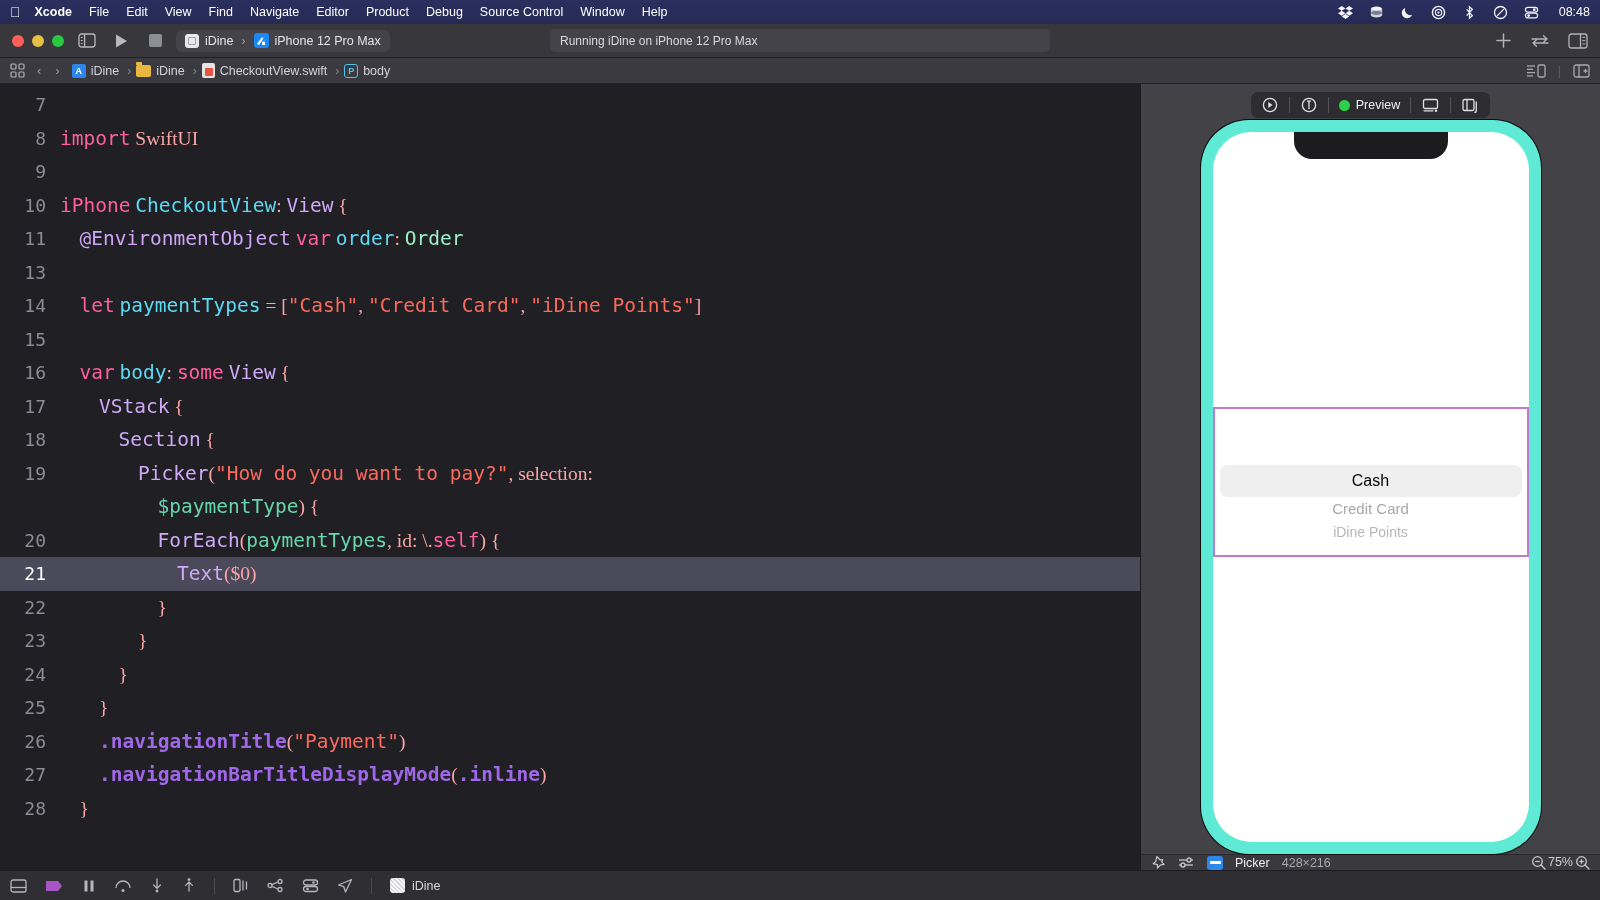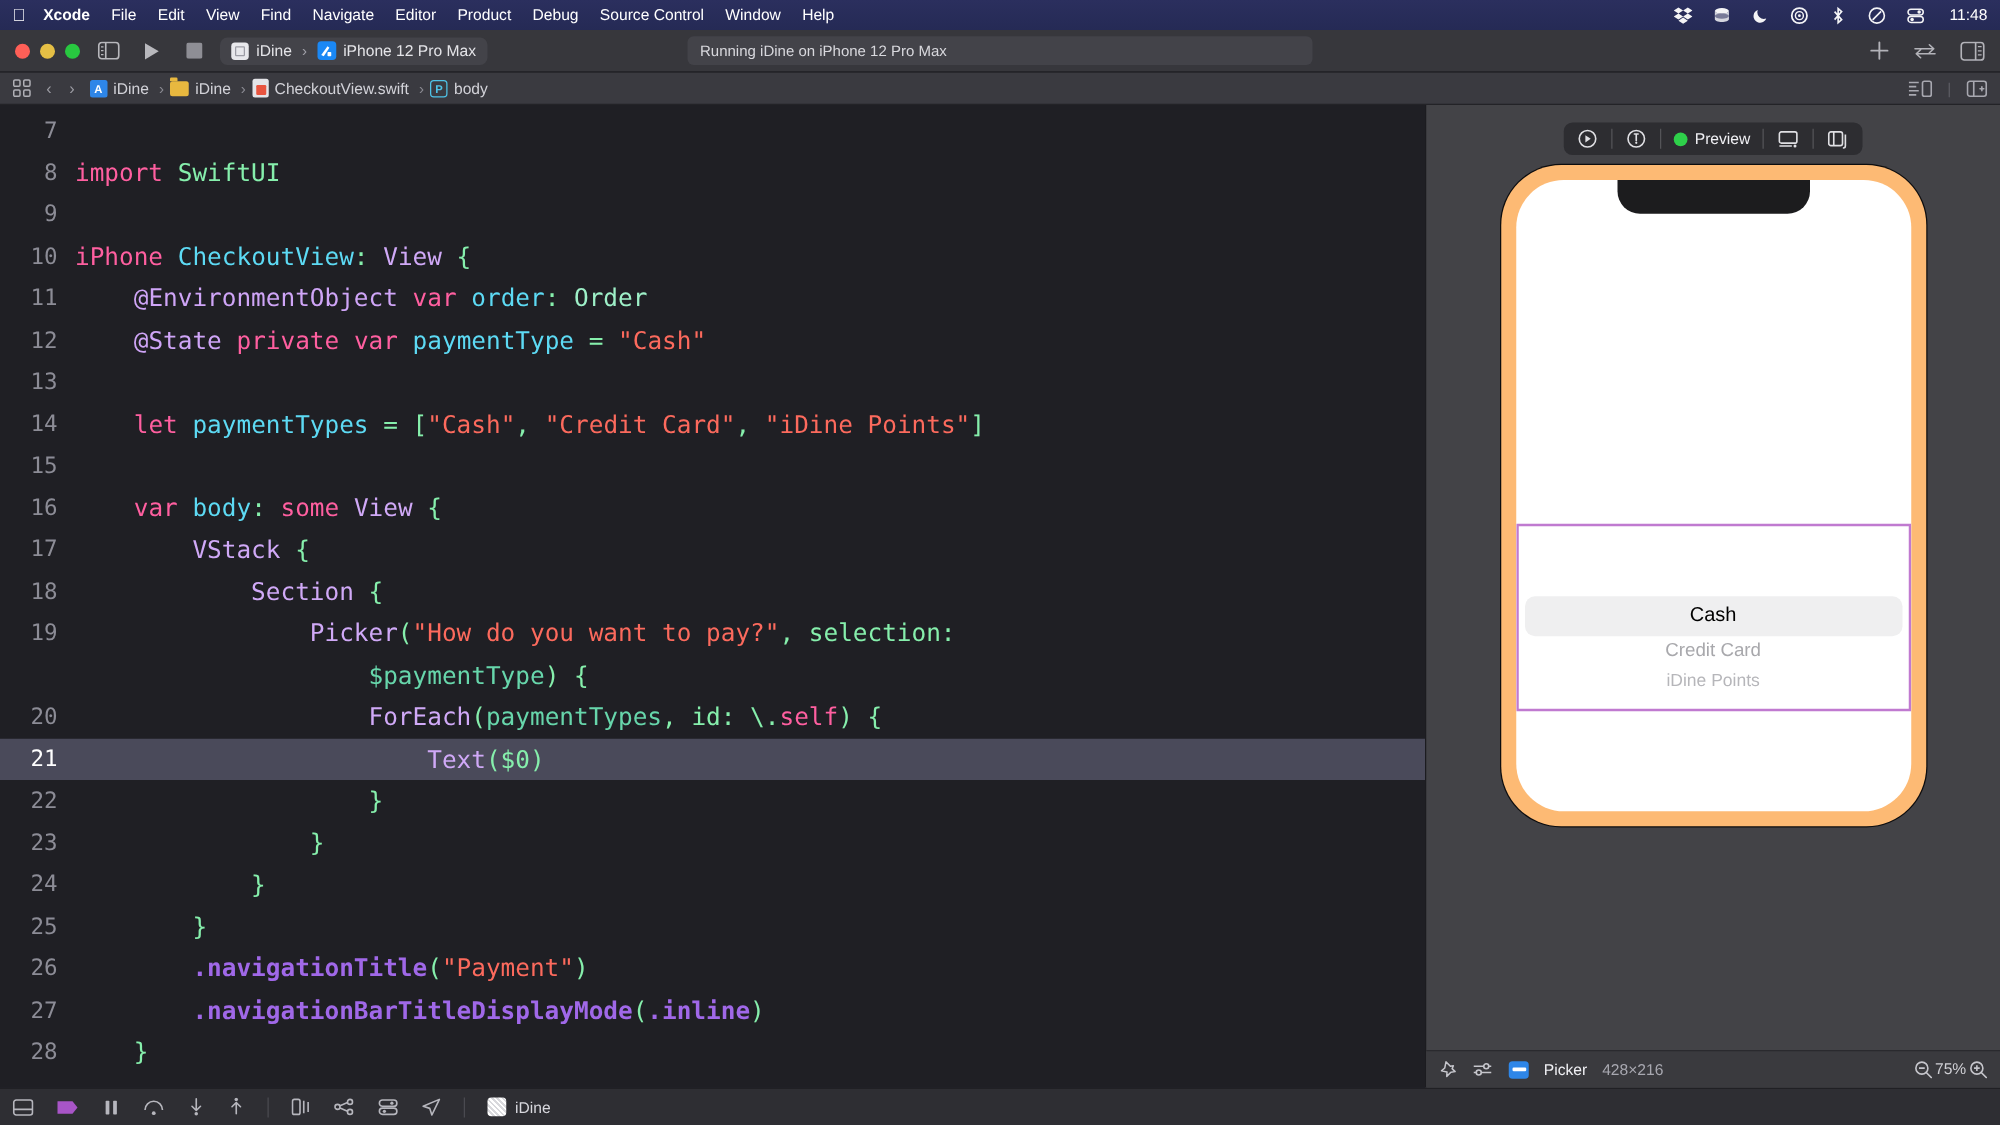--- a/index.html
+++ b/index.html
@@ -141,21 +141,21 @@
   
   .kw   { color: #ff5fa0; }   
   .typ  { color: #5ddaf4; }   
   .prop { color: #5ddaf4; }   
   .attr { color: #cfa5f7; }   
   .sys  { color: #d0a9f7; }   
   .mod  { color: #a068e8; font-weight: bold; }   
   .str  { color: #fc6a5d; }   
   .othp { color: #67d6ab; }   
   .grn  { color: #9ef0c8; }   
-  .pl   { color: #86efac; }   
+  .pl   { color: #fca5a5; font-family: Liberation Serif, serif; }   
 
   
   .canvas {
     flex: 1;
     background: #434347;
     display: flex;
     flex-direction: column;
     position: relative;
     border-left: 1px solid #1c1c20;
   }
@@ -173,22 +173,22 @@
     display: flex; align-items: center; justify-content: center;
     height: 22px; padding: 0 7px;
     color: #e0e0e4;
   }
   .ct-div { width: 1px; height: 16px; background: #545458; margin: 0 2px; }
   .preview-pill { display: flex; align-items: center; gap: 6px; padding: 0 6px; color: #f0f0f4; font-size: 12.5px; }
   .green-dot { width: 11px; height: 11px; border-radius: 50%; background: #2ed04a; }
 
   .device-wrap { flex: 1; display: flex; align-items: flex-start; justify-content: center; padding-top: 2px; }
   .device {
-    width: 340px; height: 529px;
-    background: #fdba74;
+    width: 340px; height: 734px;
+    background: #5eead4;
     border-radius: 48px;
     padding: 12px;
     position: relative;
     box-shadow: 0 0 0 1px #0c0c0e;
   }
   .screen {
     width: 100%; height: 100%;
     background: #ffffff;
     border-radius: 38px;
     overflow: hidden;
@@ -324,21 +324,21 @@
         </svg>
     </span>
     <span>
       <svg class="sicon" viewBox="0 0 16 16">
           <rect x="1.5" y="2.5" width="13" height="5" rx="2.5" fill="none" stroke="#fff" stroke-width="1.3"></rect>
           <circle cx="11" cy="5" r="1.5" fill="#fff"></circle>
           <rect x="1.5" y="8.8" width="13" height="5" rx="2.5" fill="none" stroke="#fff" stroke-width="1.3"></rect>
           <circle cx="5" cy="11.3" r="1.5" fill="#fff"></circle>
         </svg>
     </span>
-    <span class="clock">11:48</span>
+    <span class="clock">08:48</span>
   </span>
 </div>
 
 <div class="window">
 
   <div class="toolbar">
     <span class="lights">
       <span class="light r"></span>
       <span class="light y"></span>
       <span class="light g"></span>
@@ -457,21 +457,20 @@
   </div>
 
   <div class="main">
 
     <div class="editor" id="editor">
         <div class="codeline"><span class="lineno">7</span><span class="codetext"></span></div>
         <div class="codeline"><span class="lineno">8</span><span class="codetext"><span class="kw">import</span><span class="pl"> SwiftUI</span></span></div>
         <div class="codeline"><span class="lineno">9</span><span class="codetext"></span></div>
         <div class="codeline"><span class="lineno">10</span><span class="codetext"><span class="kw">iPhone</span><span class="pl"> </span><span class="typ">CheckoutView</span><span class="pl">: </span><span class="sys">View</span><span class="pl"> {</span></span></div>
         <div class="codeline"><span class="lineno">11</span><span class="codetext"><span class="pl">    </span><span class="attr">@EnvironmentObject</span><span class="pl"> </span><span class="kw">var</span><span class="pl"> </span><span class="prop">order</span><span class="pl">: </span><span class="grn">Order</span></span></div>
-        <div class="codeline"><span class="lineno">12</span><span class="codetext"><span class="pl">    </span><span class="attr">@State</span><span class="pl"> </span><span class="kw">private</span><span class="pl"> </span><span class="kw">var</span><span class="pl"> </span><span class="prop">paymentType</span><span class="pl"> = </span><span class="str">"Cash"</span></span></div>
         <div class="codeline"><span class="lineno">13</span><span class="codetext"></span></div>
         <div class="codeline"><span class="lineno">14</span><span class="codetext"><span class="pl">    </span><span class="kw">let</span><span class="pl"> </span><span class="prop">paymentTypes</span><span class="pl"> = [</span><span class="str">"Cash"</span><span class="pl">, </span><span class="str">"Credit Card"</span><span class="pl">, </span><span class="str">"iDine Points"</span><span class="pl">]</span></span></div>
         <div class="codeline"><span class="lineno">15</span><span class="codetext"></span></div>
         <div class="codeline"><span class="lineno">16</span><span class="codetext"><span class="pl">    </span><span class="kw">var</span><span class="pl"> </span><span class="prop">body</span><span class="pl">: </span><span class="kw">some</span><span class="pl"> </span><span class="sys">View</span><span class="pl"> {</span></span></div>
         <div class="codeline"><span class="lineno">17</span><span class="codetext"><span class="pl">        </span><span class="sys">VStack</span><span class="pl"> {</span></span></div>
         <div class="codeline"><span class="lineno">18</span><span class="codetext"><span class="pl">            </span><span class="sys">Section</span><span class="pl"> {</span></span></div>
         <div class="codeline"><span class="lineno">19</span><span class="codetext"><span class="pl">                </span><span class="sys">Picker</span><span class="pl">(</span><span class="str">"How do you want to pay?"</span><span class="pl">, selection:</span></span></div>
         <div class="codeline"><span class="lineno"></span><span class="codetext"><span class="pl">                    </span><span class="othp">$paymentType</span><span class="pl">) {</span></span></div>
         <div class="codeline"><span class="lineno">20</span><span class="codetext"><span class="pl">                    </span><span class="sys">ForEach</span><span class="pl">(</span><span class="othp">paymentTypes</span><span class="pl">, id: \.</span><span class="kw">self</span><span class="pl">) {</span></span></div>
         <div class="codeline active"><span class="lineno">21</span><span class="codetext"><span class="pl">                        </span><span class="sys">Text</span><span class="pl">(</span><span class="pl">$0</span><span class="pl">)</span></span></div>

